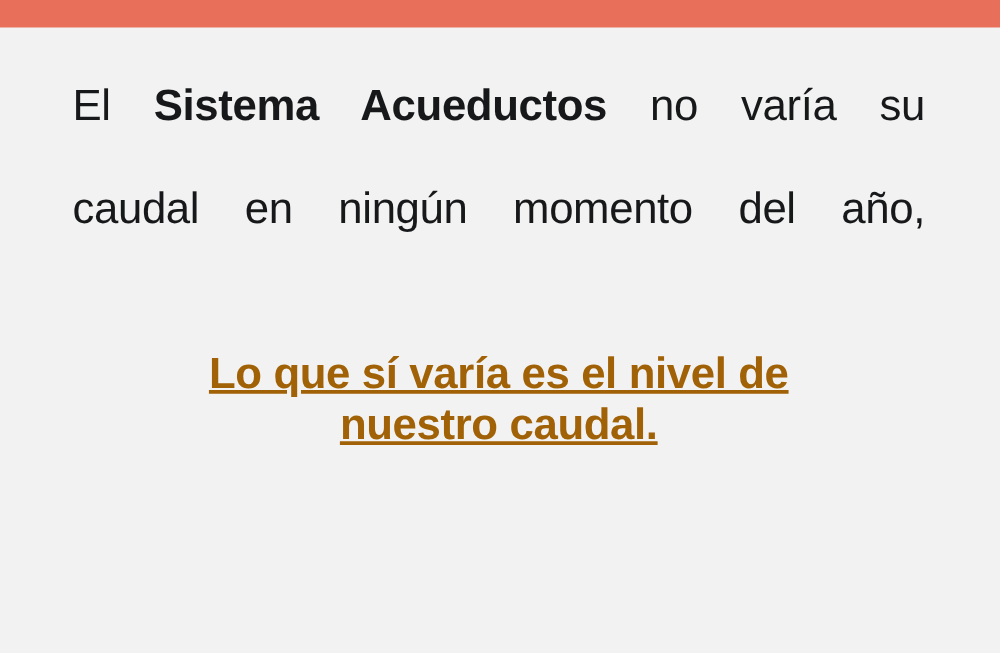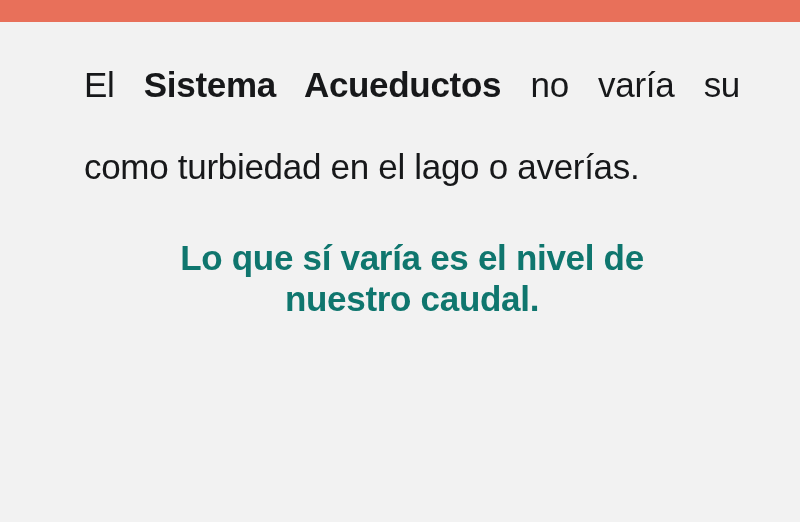--- a/index.html
+++ b/index.html
@@ -26,21 +26,21 @@
     left: 0;
     width: 800px;
     height: 22px;
     background: #e8705a;
   }
   .content {
     position: absolute;
     top: 22px;
     left: 0;
     width: 800px;
-    padding: 42px 60px 0 84px;
+    padding: 42px 60px 0 58px;
     box-sizing: border-box;
   }
   .para {
     color: #17181a;
     font-size: 35px;
     line-height: 41px;
     letter-spacing: -0.3px;
     text-align: justify;
     text-justify: inter-word;
     margin: 0;
@@ -73,22 +73,22 @@
 </head>
 <body style="background: rgb(242, 242, 242);">
 
 <div class="page">
 
   <div class="top-bar" style="background: rgb(232, 112, 90);"></div>
 
   <div class="content">
     <p class="para para-1" style="color: rgb(23, 24, 26);">
         <span class="justify-line"><span>El </span><span class="bold">Sistema Acueductos</span><span> no varía su</span></span>
-        <span class="left-line"><span>como turbiedad en el lago o averías.</span></span>
+        <span class="justify-line"><span>caudal en ningún momento del año,</span></span>
       </p>
-    <p class="para para-2" style="color: #0f766e;">
+    <p class="para para-2" style="color: #a16207; text-decoration: underline;">
         <span class="center-line"><span class="bold">Lo que sí varía es el nivel de</span></span>
         <span class="center-line"><span class="bold">nuestro caudal.</span></span>
       </p>
 
   </div>
 
 </div>
 
 </body></html>

